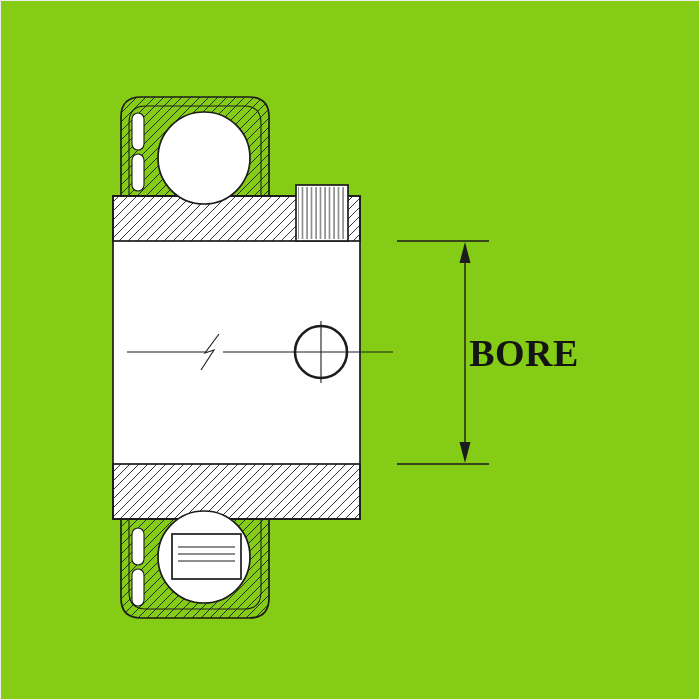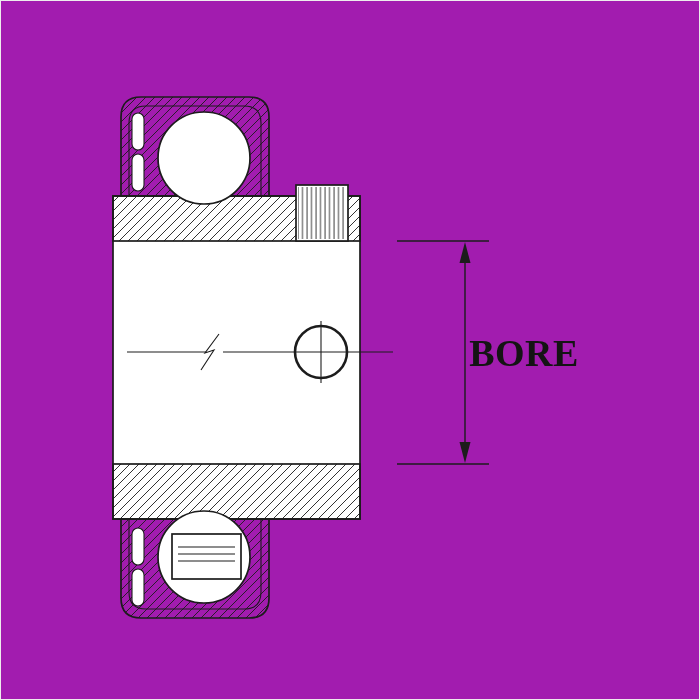--- a/index.html
+++ b/index.html
@@ -1,19 +1,19 @@
 <!DOCTYPE html>
 <html><head>
 <meta charset="utf-8">
 <style>
   html,body{margin:0;padding:0;background:#ffffff;}
   .stage{
     position:relative;
     width:700px;height:700px;
-    background:#a21caf;
+    background:#84cc16;
     box-shadow:inset 0 0 0 1px #ededed;
     font-family:"Liberation Sans",sans-serif;
     overflow:hidden;
   }
   svg{display:block;}
   
   .s17{stroke:#1c1c1c;stroke-width:1.7;}
   .s11{stroke:#1c1c1c;stroke-width:1.1;}
   .s14{stroke:#1c1c1c;stroke-width:1.4;}
   .s26{stroke:#1c1c1c;stroke-width:2.6;}

